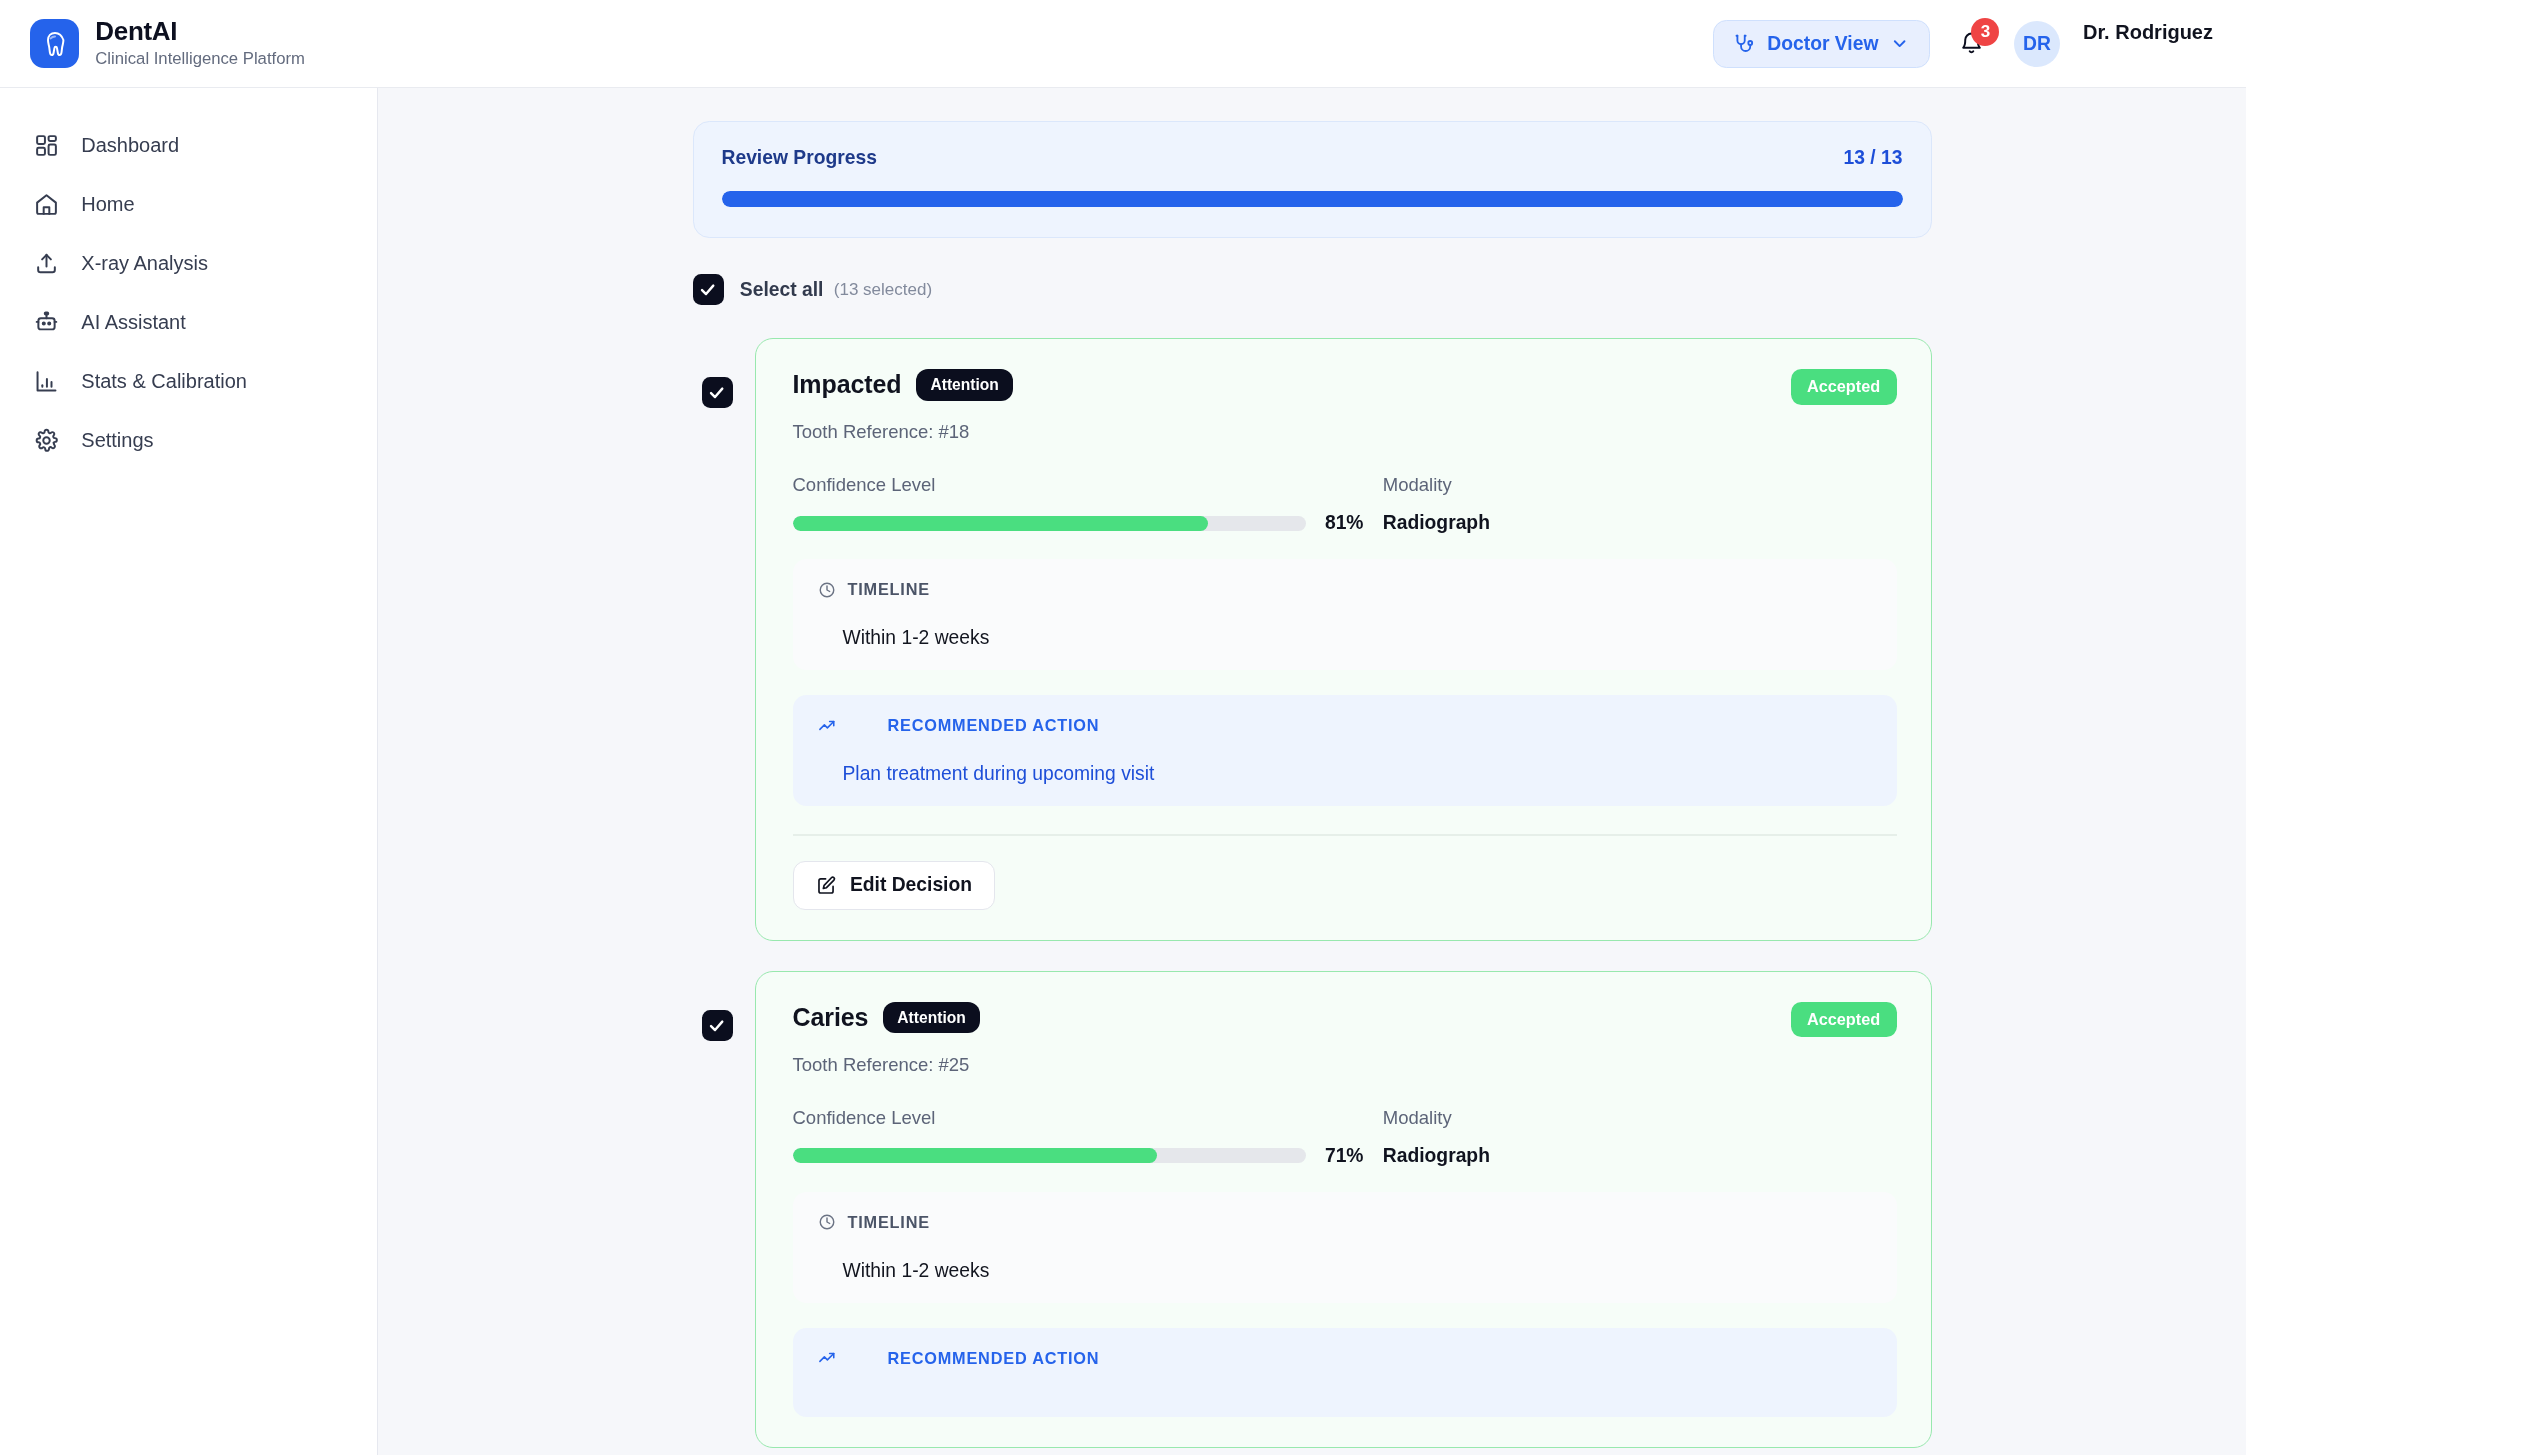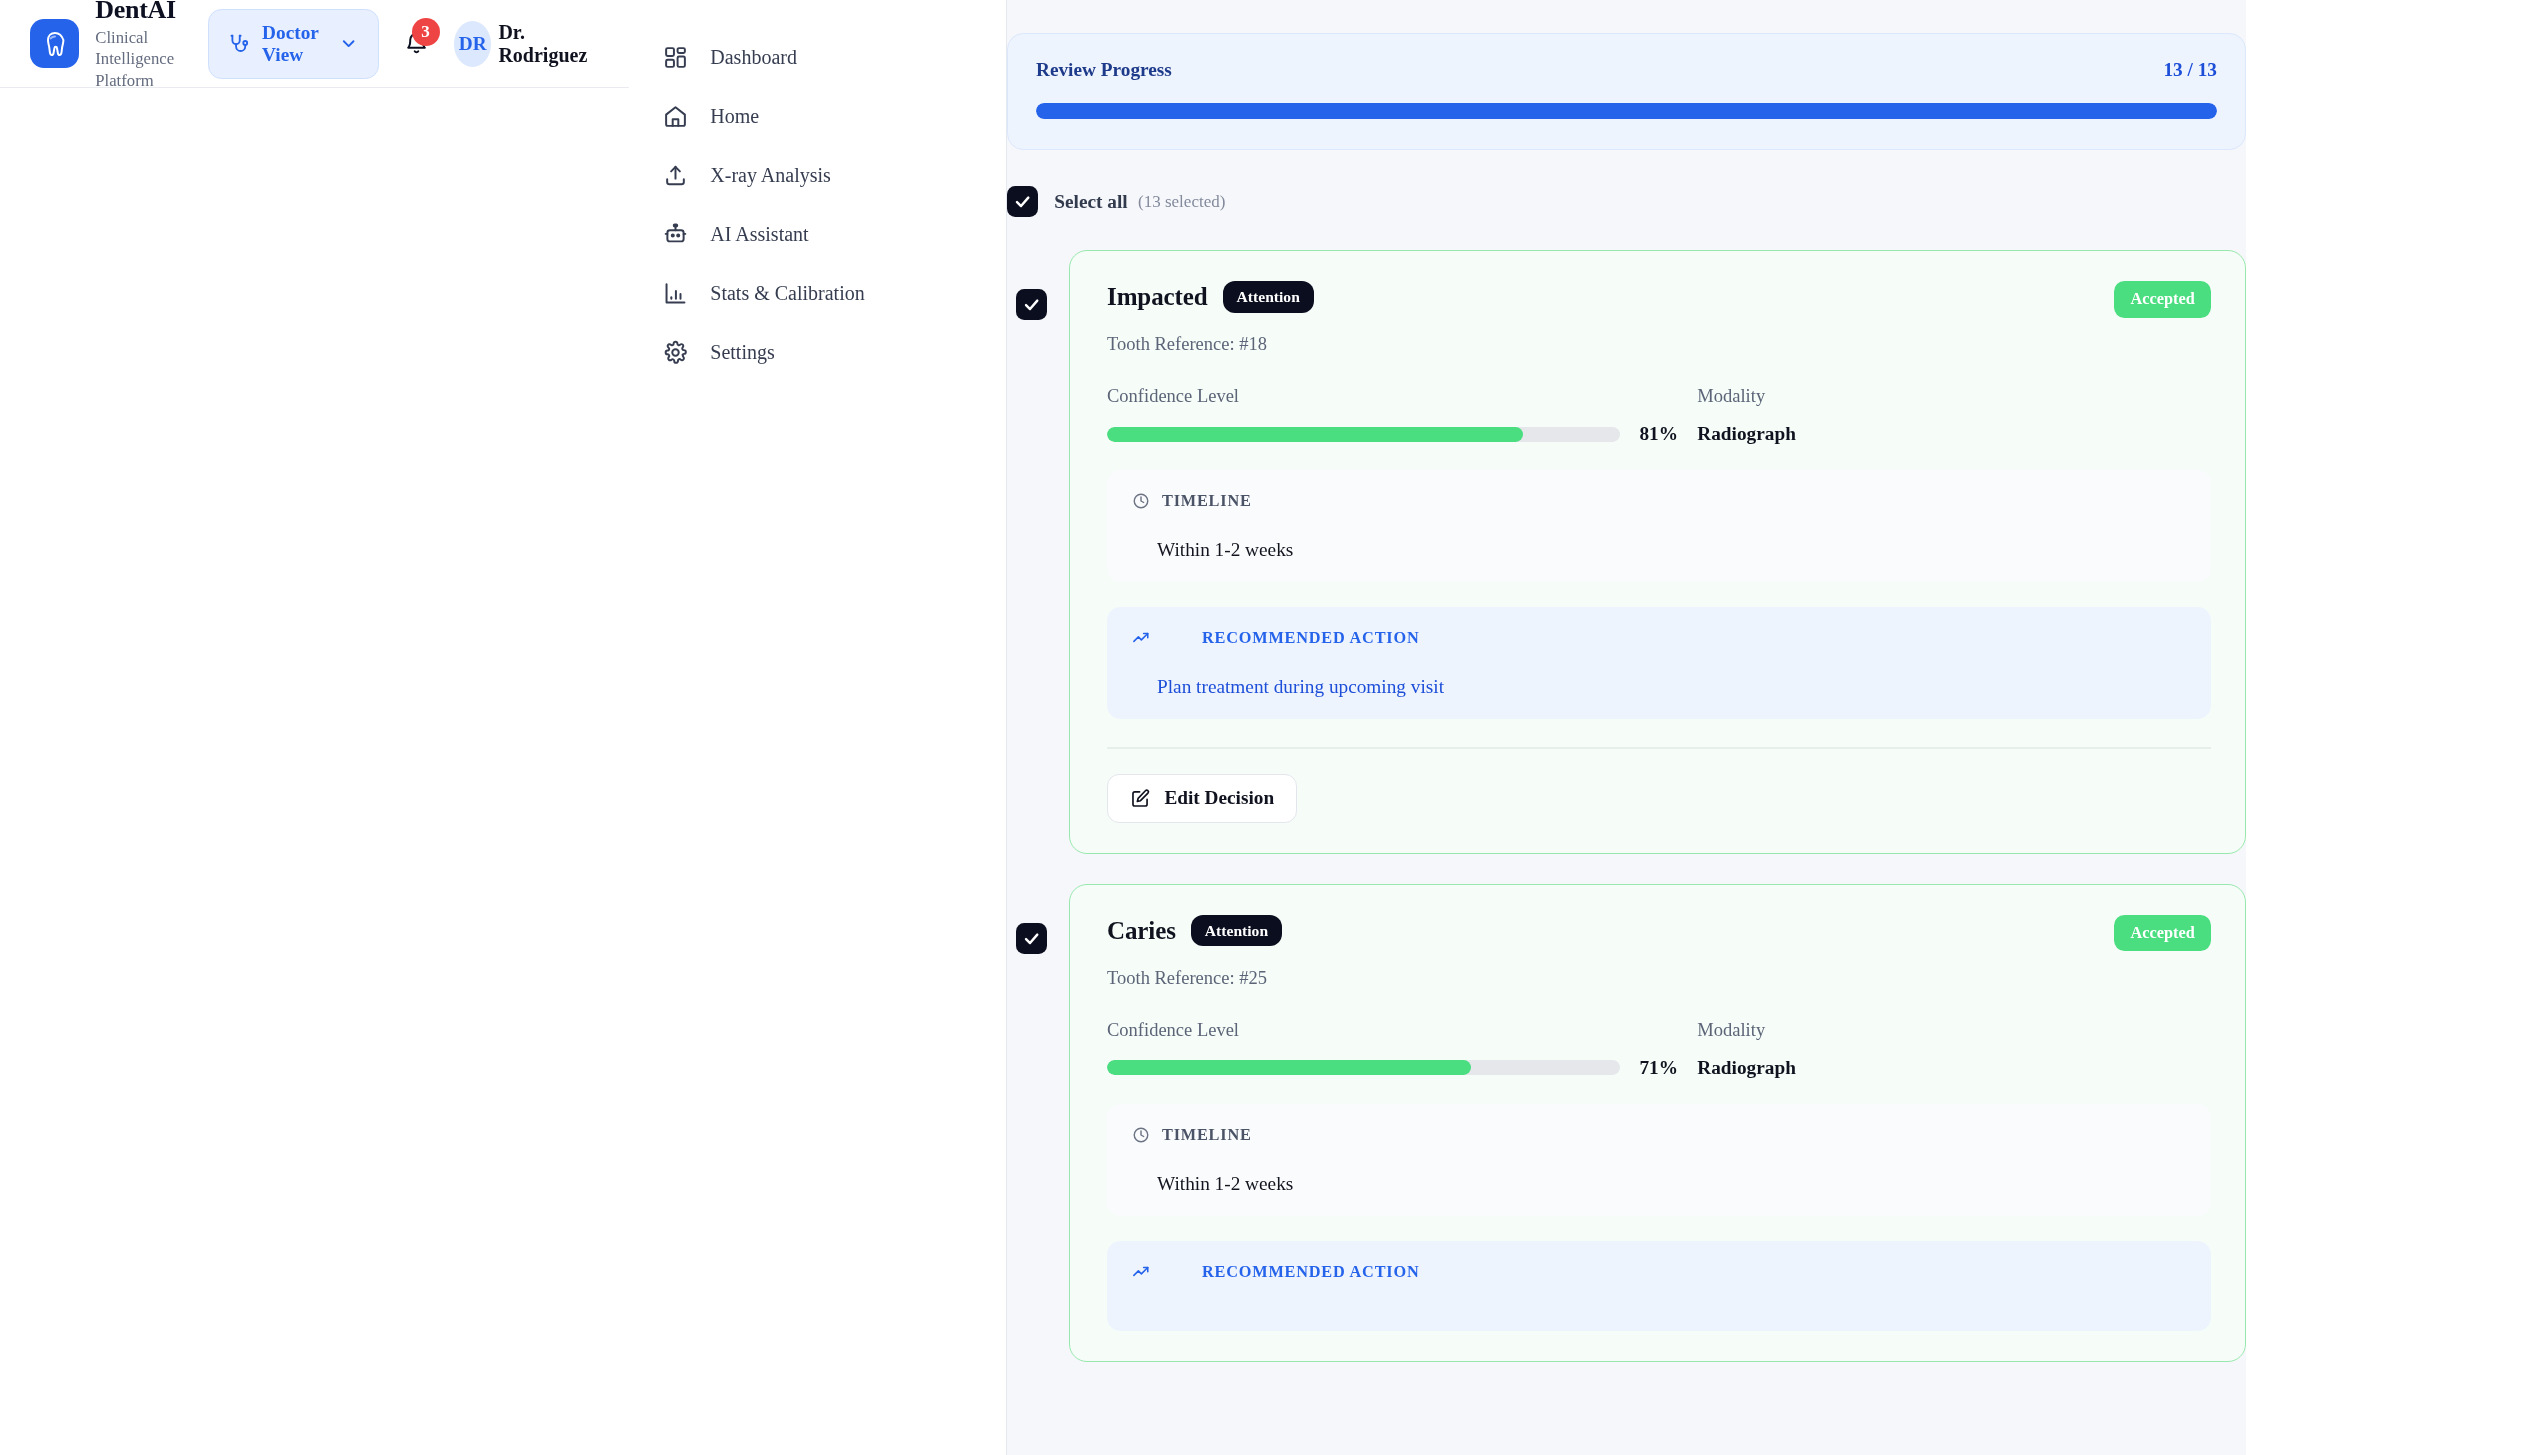--- a/index.html
+++ b/index.html
@@ -2,21 +2,21 @@
 <html style="font-size:12px"><head>
 <meta charset="utf-8">
 <style>
   * { box-sizing: border-box; margin: 0; padding: 0; }
   html, body {
     width: 2538px; height: 1456px;
     font-family: "Liberation Sans", sans-serif;
     background: #ffffff;
     overflow: hidden;
   }
-  .app { display: flex; width: 2246px; height: 1456px; font-family: Liberation Serif, serif; }
+  .app { display: flex; flex-direction: column; width: 2246px; height: 1456px; }
 
   
   .topbar {
     height: 88px; min-height: 88px;
     background: #ffffff;
     border-bottom: 1.5px solid #e9ebf0;
     display: flex; align-items: center;
     padding: 0 33px 0 30px;
   }
   .brand { display: flex; align-items: center; gap: 16.3px; }
@@ -37,21 +37,21 @@
   }
   .view-pill-label { font-size: 19.3px; font-weight: 700; color: #2563eb; }
   .bell-wrap { position: relative; width: 40px; height: 40px; display: flex; align-items: center; justify-content: center; }
   .bell-badge {
     position: absolute; top: -5.2px; right: -7.4px;
     min-width: 28px; height: 28px; border-radius: 14px;
     background: #ef4444; color: #fff;
     font-size: 17px; font-weight: 700;
     display: flex; align-items: center; justify-content: center; padding: 0 6.7px;
   }
-  .user-box { display: flex; align-items: center; gap: 7px; }
+  .user-box { display: flex; gap: 23px; }
   .avatar {
     width: 46px; height: 46px; border-radius: 50%;
     background: #dbe8fd; color: #2563eb;
     font-size: 19.3px; font-weight: 700;
     display: flex; align-items: center; justify-content: center;
   }
   .user-name { font-size: 20px; font-weight: 600; color: #10131f; }
 
   
   .body-row { display: flex; flex: 1; min-height: 0; }

